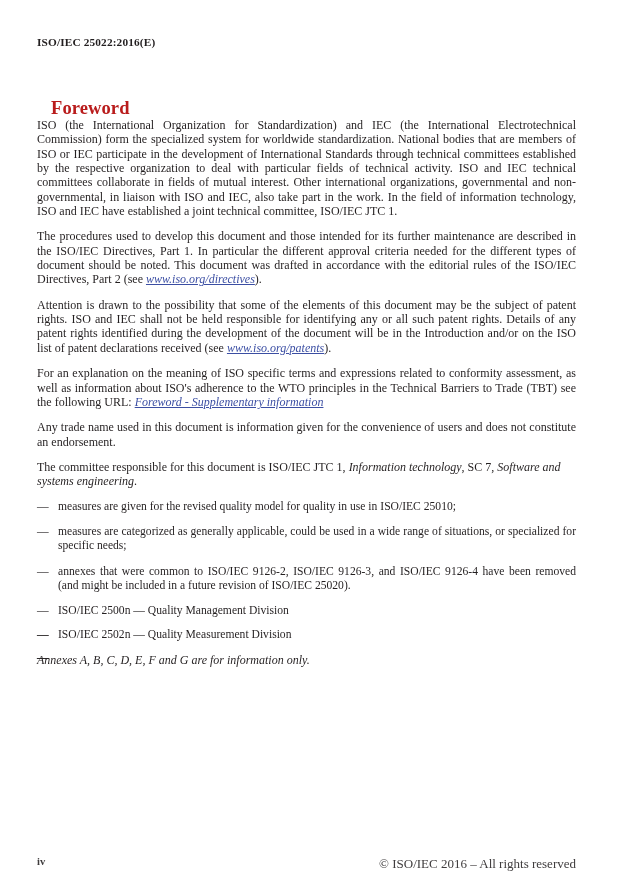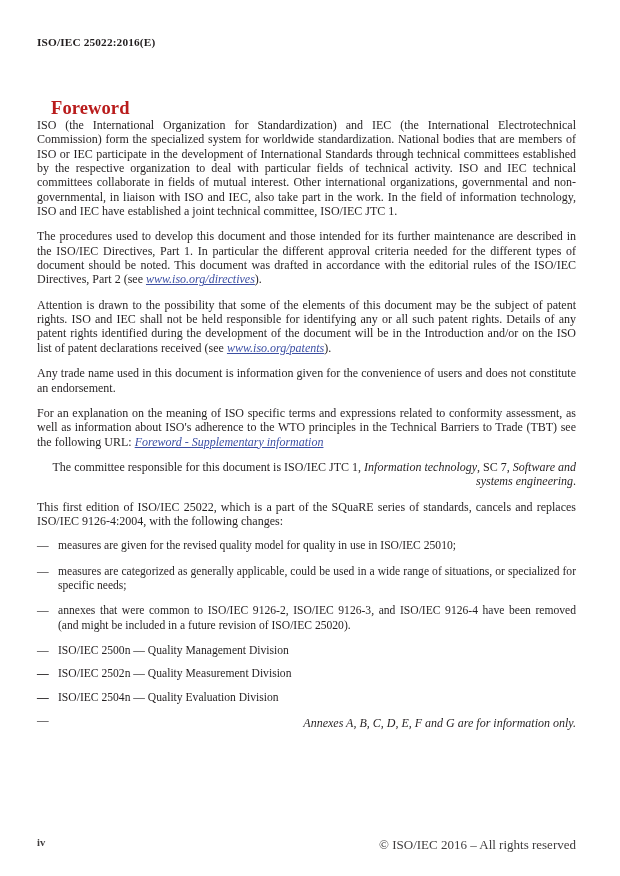--- a/index.html
+++ b/index.html
@@ -54,21 +54,21 @@
   p.para {
     margin: 0 0 11px 0;
     font-size: 12px;
     line-height: 14.35px;
     text-align: justify;
     text-justify: inter-word;
     color: #231f20;
     hyphens: none;
   }
   p.para.last-left {
-    text-align: right;
+    text-align: left;
   }
   a.doclink {
     color: #3b4ea3;
     text-decoration: underline;
     font-style: italic;
   }
   i, .ital {
     font-style: italic;
   }
   ul.dashlist {
@@ -94,21 +94,21 @@
     top: 0;
     width: 14px;
   }
   ul.dashlist.tight li {
     margin-bottom: 9px;
     text-align: left;
   }
   .footer {
     position: absolute;
     left: 37px;
-    top: 837px;
+    top: 856px;
     width: 539px;
     font-size: 10.3px;
     color: #3f3c3d;
   }
   .footer .pgnum {
     float: left;
     font-weight: bold;
     font-size: 10.5px;
   }
   .footer .copy {
@@ -127,27 +127,26 @@
   <h1 class="foreword">Foreword</h1>
 
   <div class="body-block">
 
     <p class="para">ISO (the International Organization for Standardization) and IEC (the International Electrotechnical Commission) form the specialized system for worldwide standardization. National bodies that are members of ISO or IEC participate in the development of International Standards through technical committees established by the respective organization to deal with particular fields of technical activity. ISO and IEC technical committees collaborate in fields of mutual interest. Other international organizations, governmental and non-governmental, in liaison with ISO and IEC, also take part in the work. In the field of information technology, ISO and IEC have established a joint technical committee, ISO/IEC JTC 1.</p>
 
     <p class="para"><span>The procedures used to develop this document and those intended for its further maintenance are described in the ISO/IEC Directives, Part 1. In particular the different approval criteria needed for the different types of document should be noted. This document was drafted in accordance with the editorial rules of the ISO/IEC Directives, Part 2 (see </span><a class="doclink" href="#">www.iso.org/directives</a><span>).</span></p>
 
     <p class="para"><span>Attention is drawn to the possibility that some of the elements of this document may be the subject of patent rights. ISO and IEC shall not be held responsible for identifying any or all such patent rights. Details of any patent rights identified during the development of the document will be in the Introduction and/or on the ISO list of patent declarations received (see </span><a class="doclink" href="#">www.iso.org/patents</a><span>).</span></p>
 
+    <p class="para"><span>For an explanation on the meaning of ISO specific terms and expressions related to conformity assessment, as well as information about ISO's adherence to the WTO principles in the Technical Barriers to Trade (TBT) see the following URL: </span><a class="doclink" href="#">Foreword - Supplementary information</a></p>
+
     <p class="para">Any trade name used in this document is information given for the convenience of users and does not constitute an endorsement.</p>
-
-    <p class="para"><span>For an explanation on the meaning of ISO specific terms and expressions related to conformity assessment, as well as information about ISO's adherence to the WTO principles in the Technical Barriers to Trade (TBT) see the following URL: </span><a class="doclink" href="#">Foreword - Supplementary information</a></p>
 
     <p class="para last-left"><span>The committee responsible for this document is ISO/IEC JTC 1, </span><i>Information technology</i><span>, SC 7, </span><i>Software and systems engineering</i><span>.</span></p>
 
-    <p class="para">This first edition of ISO/IEC 25022, which is a part of the SQuaRE series of standards, cancels and replaces ISO/IEC 9126-4:2004, with the following changes:</p>
 
     <ul class="dashlist">
       <li>
         <span class="dash">—</span><span>measures are given for the revised quality model for quality in use in ISO/IEC 25010;</span>
       </li>
       <li>
         <span class="dash">—</span><span>measures are categorized as generally applicable, could be used in a wide range of situations, or specialized for specific needs;</span>
       </li>
       <li>
         <span class="dash">—</span><span>annexes that were common to ISO/IEC 9126-2, ISO/IEC 9126-3, and ISO/IEC 9126-4 have been removed (and might be included in a future revision of ISO/IEC 25020).</span>
@@ -162,21 +161,21 @@
       <li>
         <span class="dash">—</span>
       </li>
       <li>
         <span class="dash">—</span><span>ISO/IEC 2502n — Quality Measurement Division</span>
       </li>
       <li>
         <span class="dash">—</span>
       </li>
       <li>
-        <span class="dash">—</span><span>ISO/IEC 2504n — Quality Evaluation Division</span>
+        <span class="dash">—</span>
       </li>
       <li>
         <span class="dash">—</span>
       </li>
     </ul>
 
     <p class="para last-left" style="margin-top:11px;font-style:italic;">Annexes A, B, C, D, E, F and G are for information only.</p>
 
   </div>
 

